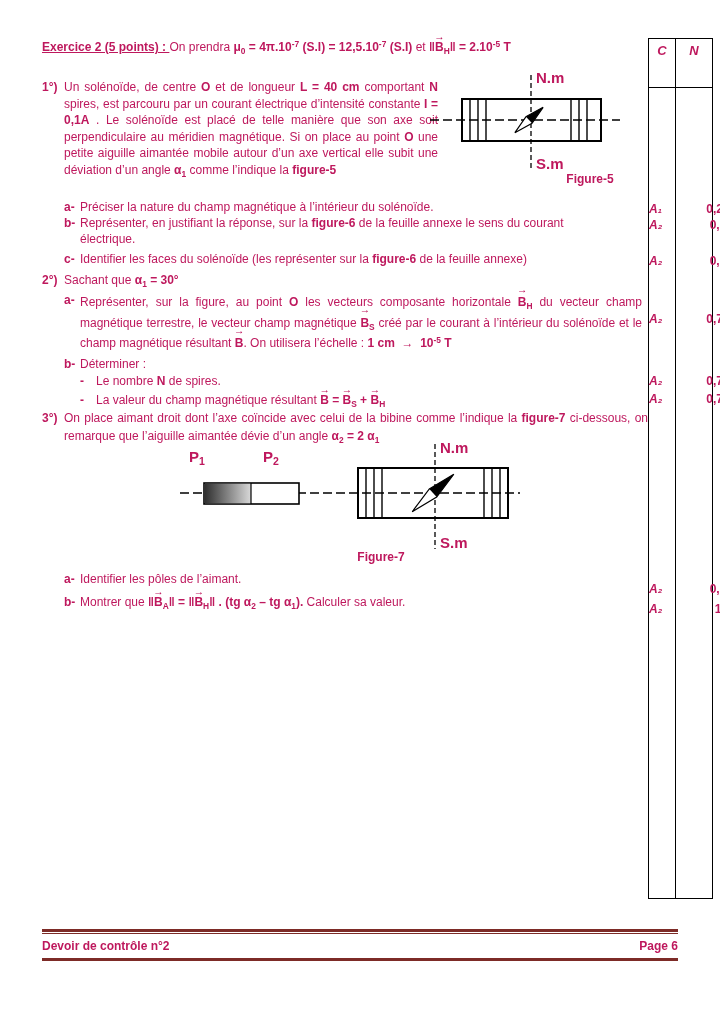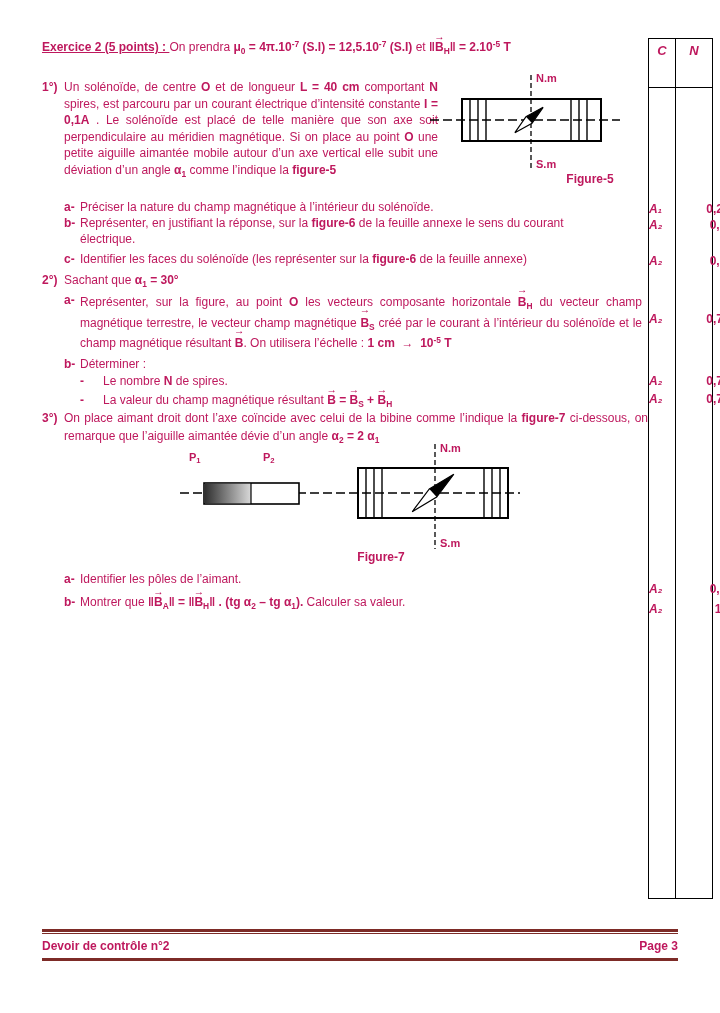--- a/index.html
+++ b/index.html
@@ -13,25 +13,25 @@
   sup{font-size:0.7em;vertical-align:0.5em;line-height:0;}
   .vec{position:relative;display:inline-block;}
   .vec::after{content:"\2192";position:absolute;left:50%;transform:translateX(-50%);
               top:-0.72em;font-size:0.85em;line-height:1;}
   .just{text-align:justify;}
   .qnum{position:absolute;left:0;top:0;font-weight:bold;}
   .qbody{margin-left:22px;}
   .item .ilabel{position:absolute;left:0;top:0;font-weight:bold;}
   .item .itext{margin-left:16px;}
   .bullet .blabel{position:absolute;left:0;top:0;font-weight:bold;}
-  .bullet .btext{margin-left:23px;}
+  .bullet .btext{margin-left:16px;}
 
   
   .figwrap{position:absolute;}
-  .figlabel{position:absolute;font-weight:bold;font-size:11px;white-space:nowrap;}
+  .figlabel{position:absolute;font-weight:bold;font-size:15px;white-space:nowrap;}
   .figcaption{position:absolute;font-weight:bold;font-size:12px;text-align:center;}
 
   
   .gtable{position:absolute;border:1.6px solid #000;background:#fff;}
   .gdivider{position:absolute;left:26px;top:0;bottom:0;border-left:1.6px solid #000;}
   .ghc,.ghn{position:absolute;top:4px;font-weight:bold;font-style:italic;font-size:13px;text-align:center;}
   .ghc{left:0;width:26px;}
   .ghn{left:28px;width:34px;}
   .gheadline{position:absolute;left:0;right:0;top:48px;border-top:1.4px solid #000;}
   .grow{position:absolute;left:0;width:100%;height:15px;}
@@ -202,18 +202,18 @@
       <span class="mc">A₂</span>
       <span class="mn">1</span>
     </div>
   </div>
 
   <div class="footer">
     <div class="fline fthick"></div>
     <div class="fline fthin"></div>
     <div class="frow">
       <span>Devoir de contrôle n°2</span>
-      <span>Page 3</span>
+      <span>Page 6</span>
     </div>
     <div class="fline fthick"></div>
   </div>
 
 </div>
 
 </body></html>

